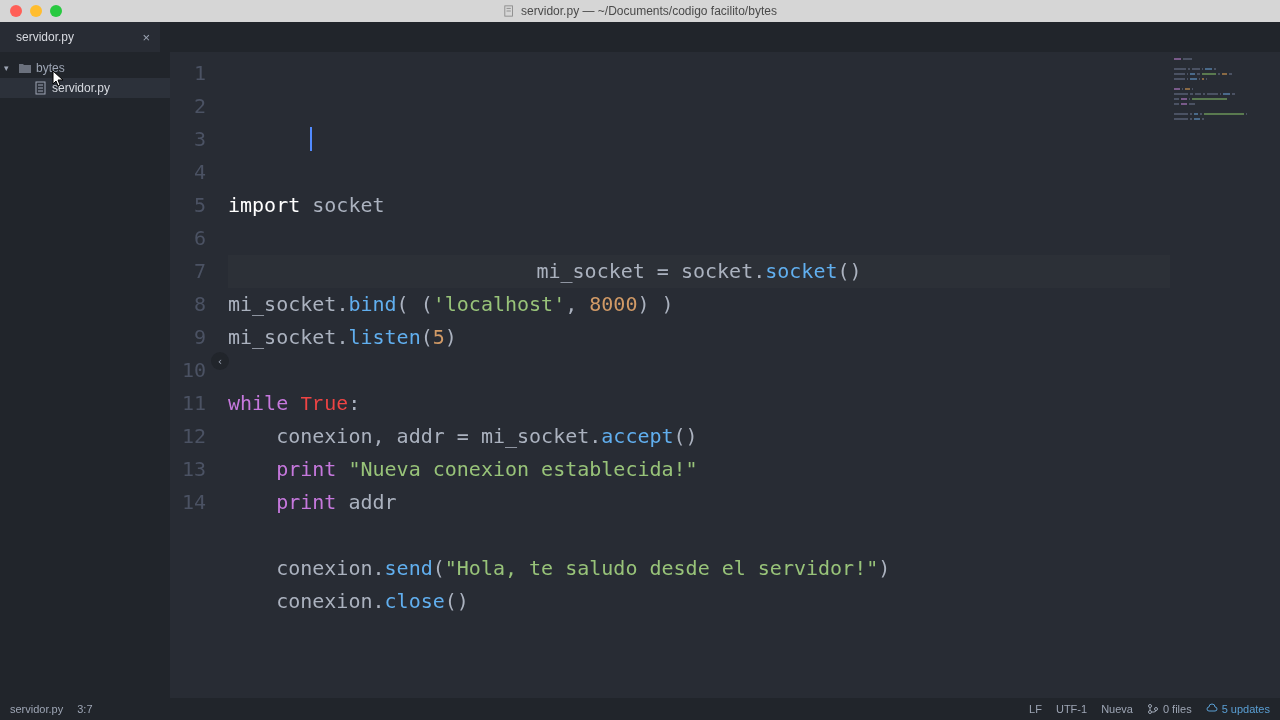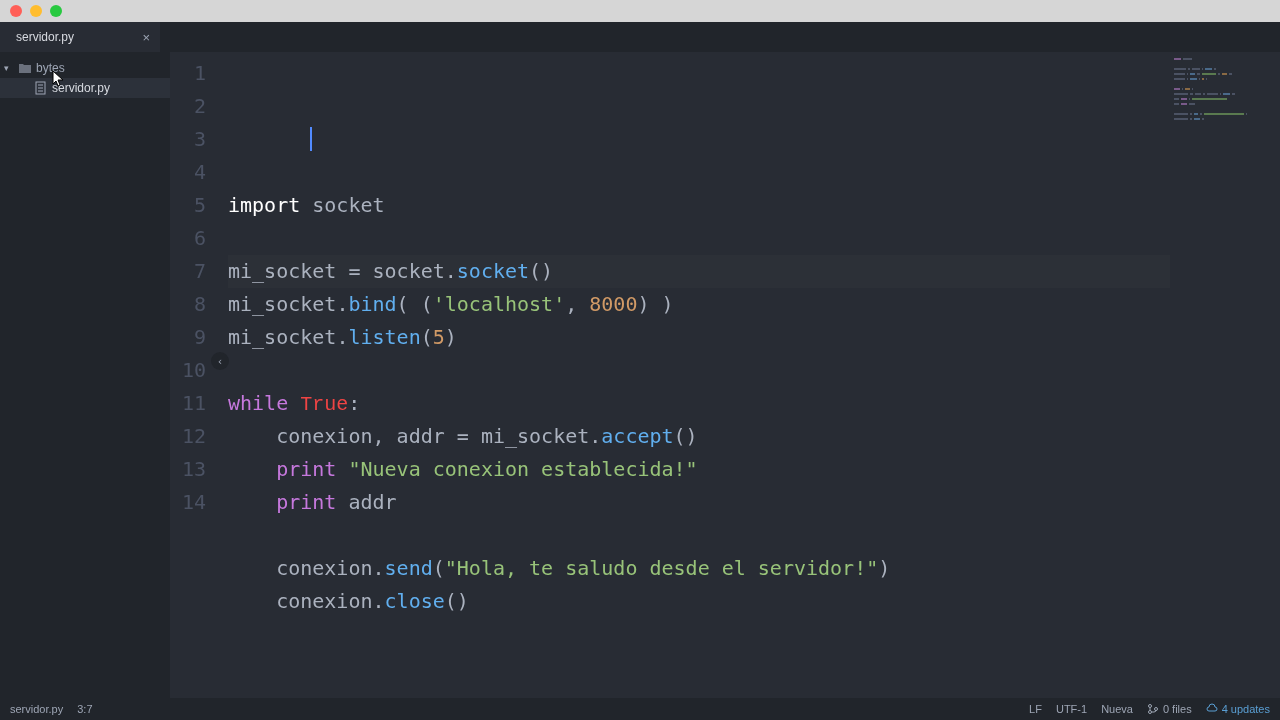--- a/index.html
+++ b/index.html
@@ -145,21 +145,21 @@
 }
 .gutter .ln { padding-right: 14px; height: 33px; }
 .code {
   flex: 1;
   padding-top: 5px;
   padding-left: 8px;
   white-space: pre;
   position: relative;
 }
 .code .line { height: 33px; }
-.line.hl { background: rgba(255,255,255,0.02); }
+.line.hl { background: rgba(255,255,255,0.02); text-align: center; }
 .tk-kw { color: #c678dd; }
 .tk-id { color: #abb2bf; }
 .tk-fn { color: #61afef; }
 .tk-punc { color: #abb2bf; }
 .tk-str { color: #98c379; }
 .tk-num { color: #d19a66; margin-top: 20px; }
 .tk-const { color: #ef4444; font-family: Liberation Mono, monospace; }
 .tk-import { color: #ffffff; }
 .collapse-handle {
   position: absolute;
@@ -229,20 +229,30 @@
 }
 </style>
 </head>
 <body>
 
 <div class="titlebar">
   <div class="traffic-lights">
     <div class="traffic-light tl-close"></div>
     <div class="traffic-light tl-min"></div>
     <div class="traffic-light tl-max"></div>
+  </div>
+  <div class="titlebar-title">
+    <span class="file-icon-small">
+      <svg viewBox="0 0 14 14" width="12" height="12">
+          <rect x="2" y="1" width="9" height="12" fill="none" stroke="#888" stroke-width="1"></rect>
+          <line x1="4" y1="4" x2="9" y2="4" stroke="#888"></line>
+          <line x1="4" y1="7" x2="9" y2="7" stroke="#888"></line>
+        </svg>
+    </span>
+    <span>servidor.py — ~/Documents/codigo facilito/bytes</span>
   </div>
 </div>
 
 <div class="tabbar">
   <div class="tab tab-file">
     <span>servidor.py</span>
     <span class="tab-close">×</span>
   </div>
 </div>
 
@@ -393,16 +403,16 @@
           </svg>
       </span>
       <span>0 files</span>
     </span>
     <span class="status-item" style="color:#5a9fd4">
       <span class="cloud-icon">
         <svg viewBox="0 0 12 12" width="12" height="12">
             <path d="M3 8a2 2 0 010-4 3 3 0 016 0 2 2 0 010 4z" fill="none" stroke="#5a9fd4"></path>
           </svg>
       </span>
-      <span>4 updates</span>
+      <span>5 updates</span>
     </span>
   </div>
 </div>
 
 </body></html>

